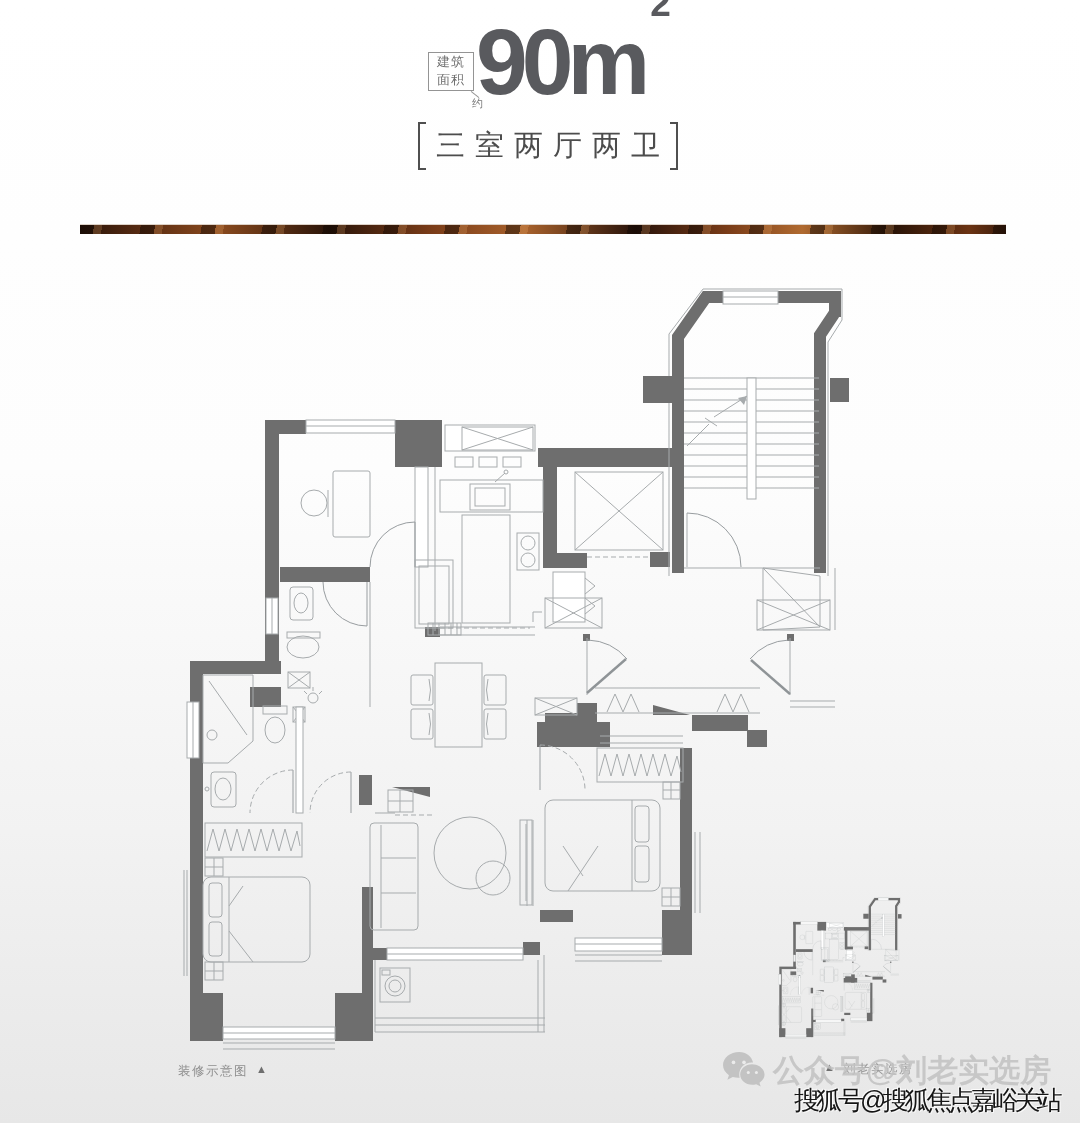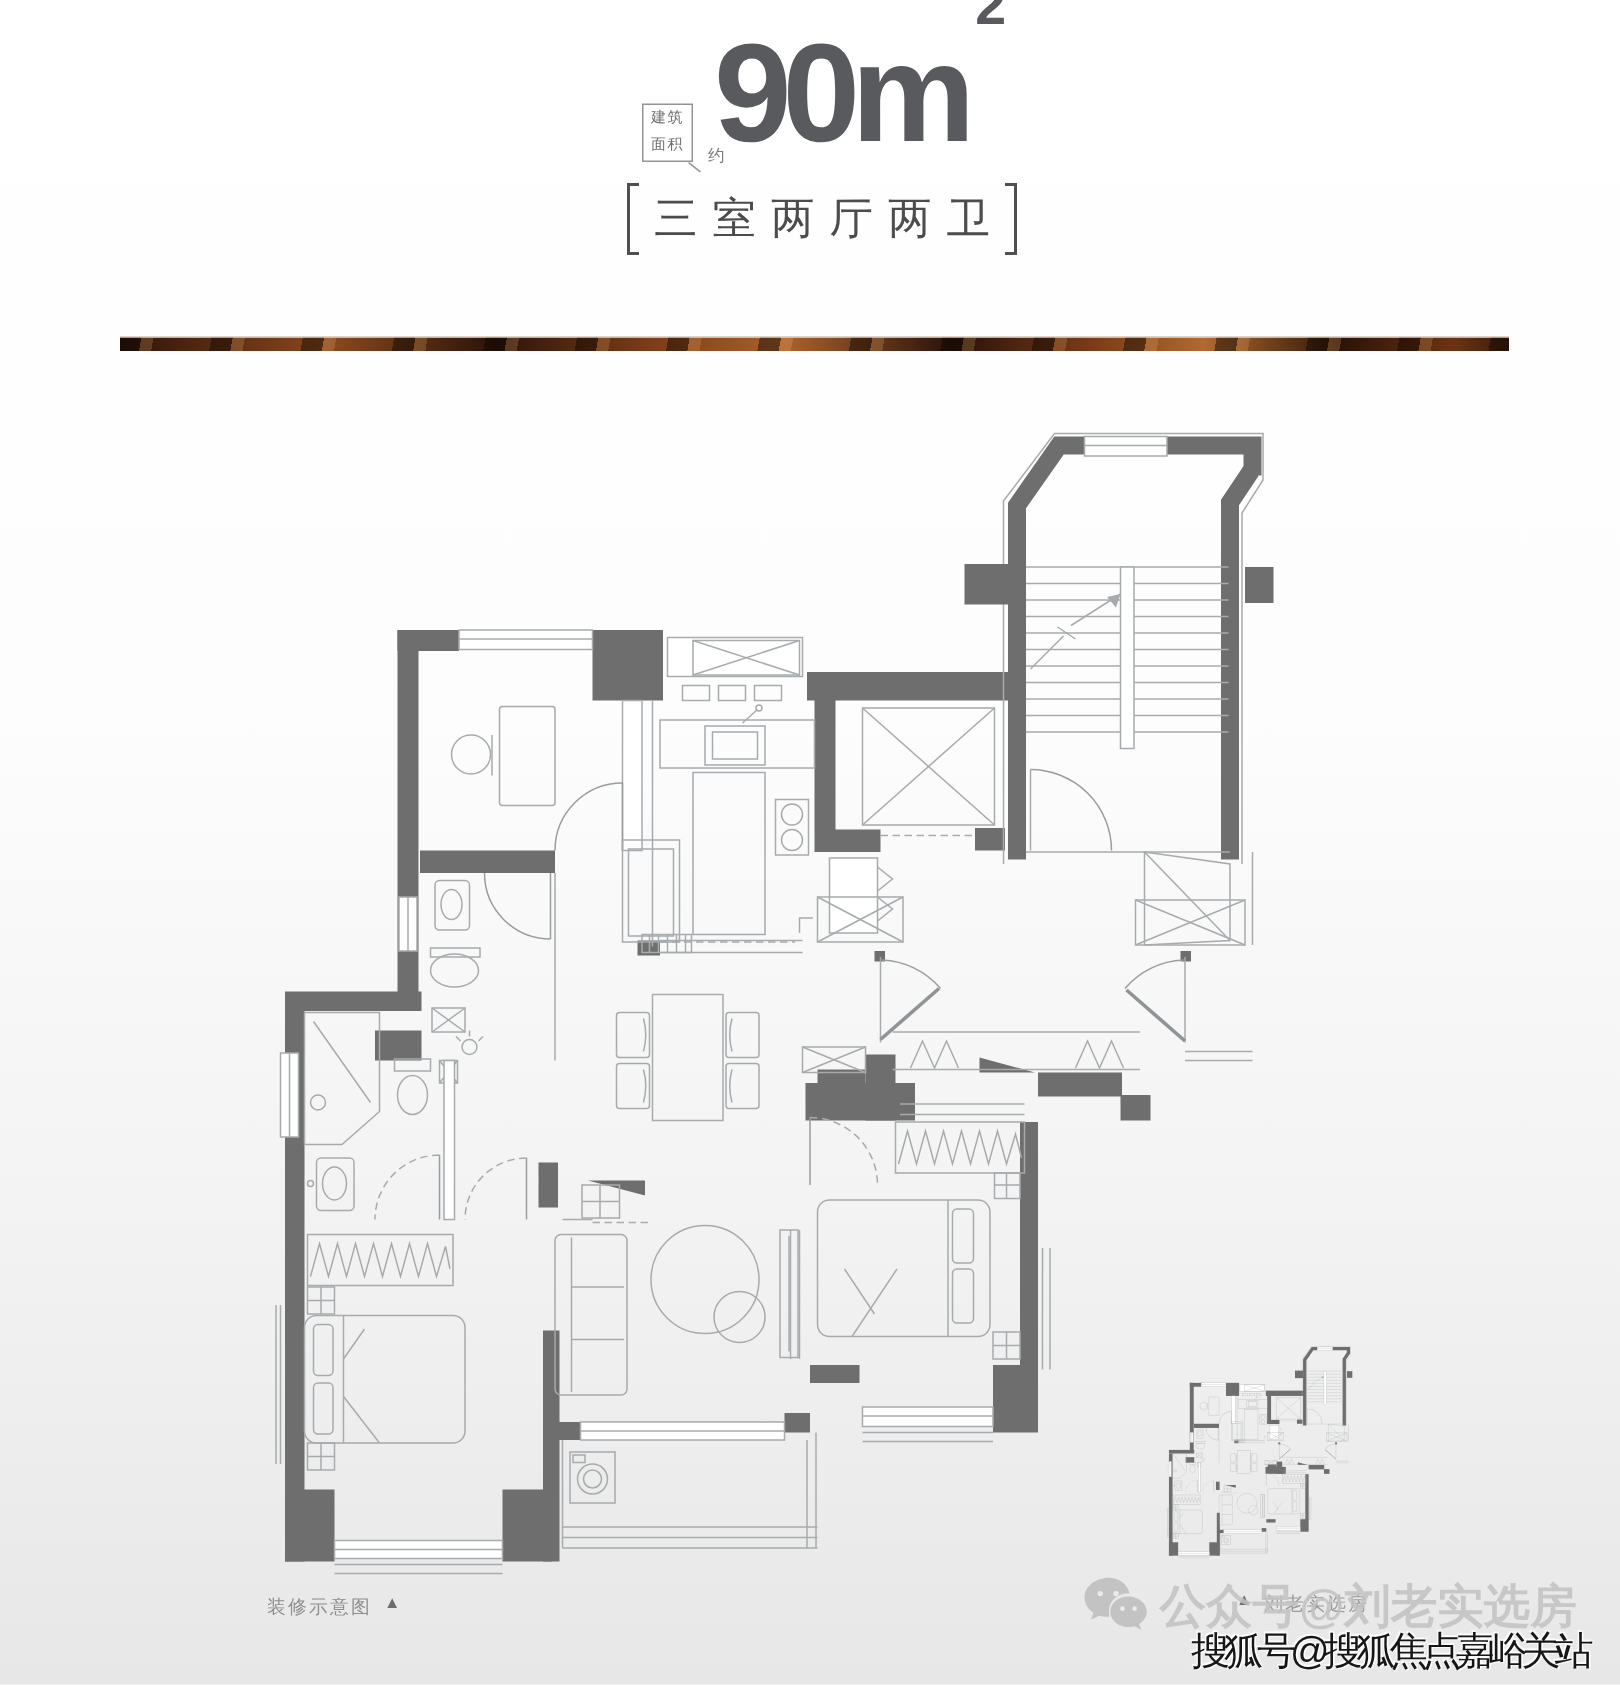--- a/index.html
+++ b/index.html
@@ -9,22 +9,22 @@
     --c-watermark-light:#c2c2c2; --c-watermark-dark:#161616;
     --c-page-bg-top:#ffffff; --c-page-bg-bottom:#e7e7e7;
   }
   *{margin:0;padding:0;box-sizing:border-box}
   html,body{width:1080px;height:1123px}
   body{font-family:"Liberation Sans","DejaVu Sans",sans-serif;overflow:hidden;position:relative;
        background:linear-gradient(180deg,var(--c-page-bg-top) 0%,#fdfdfd 42%,#f2f2f2 74%,var(--c-page-bg-bottom) 100%);}
   .abs{position:absolute}
 
   
-  .area-box{left:428px;top:69px;width:34px;height:39px;border:1px solid #949494;
-            font-size:10px;line-height:18px;text-align:center;color:#6f6f6f;letter-spacing:1px}
+  .area-box{left:428px;top:52px;width:46px;height:39px;border:1px solid #949494;
+            font-size:13px;line-height:18px;text-align:center;color:#6f6f6f;letter-spacing:1px}
   .area-box:after{content:"";position:absolute;right:-7px;bottom:-5px;width:10px;height:1px;
                   background:#949494;transform:rotate(38deg)}
   .area-approx{left:472px;top:96px;font-size:11px;color:#7a7a7a}
   .area-value{left:476px;top:16px;font-size:93px;font-weight:700;color:var(--c-title-text);
               letter-spacing:-6px;line-height:1}
   .area-value sup{font-size:37px;font-weight:700;position:relative;top:-46px;left:6px;letter-spacing:0}
   .layout-row{left:418px;top:119px;width:260px;height:54px;display:flex;align-items:center;justify-content:space-between}
   .brk{width:13px;height:48px;border:2px solid #4f4f4f}
   .brk-l{border-right:none}.brk-r{border-left:none}
   .layout-text{font-size:29px;color:var(--c-subtitle-text);letter-spacing:10px;text-indent:10px;white-space:nowrap}

